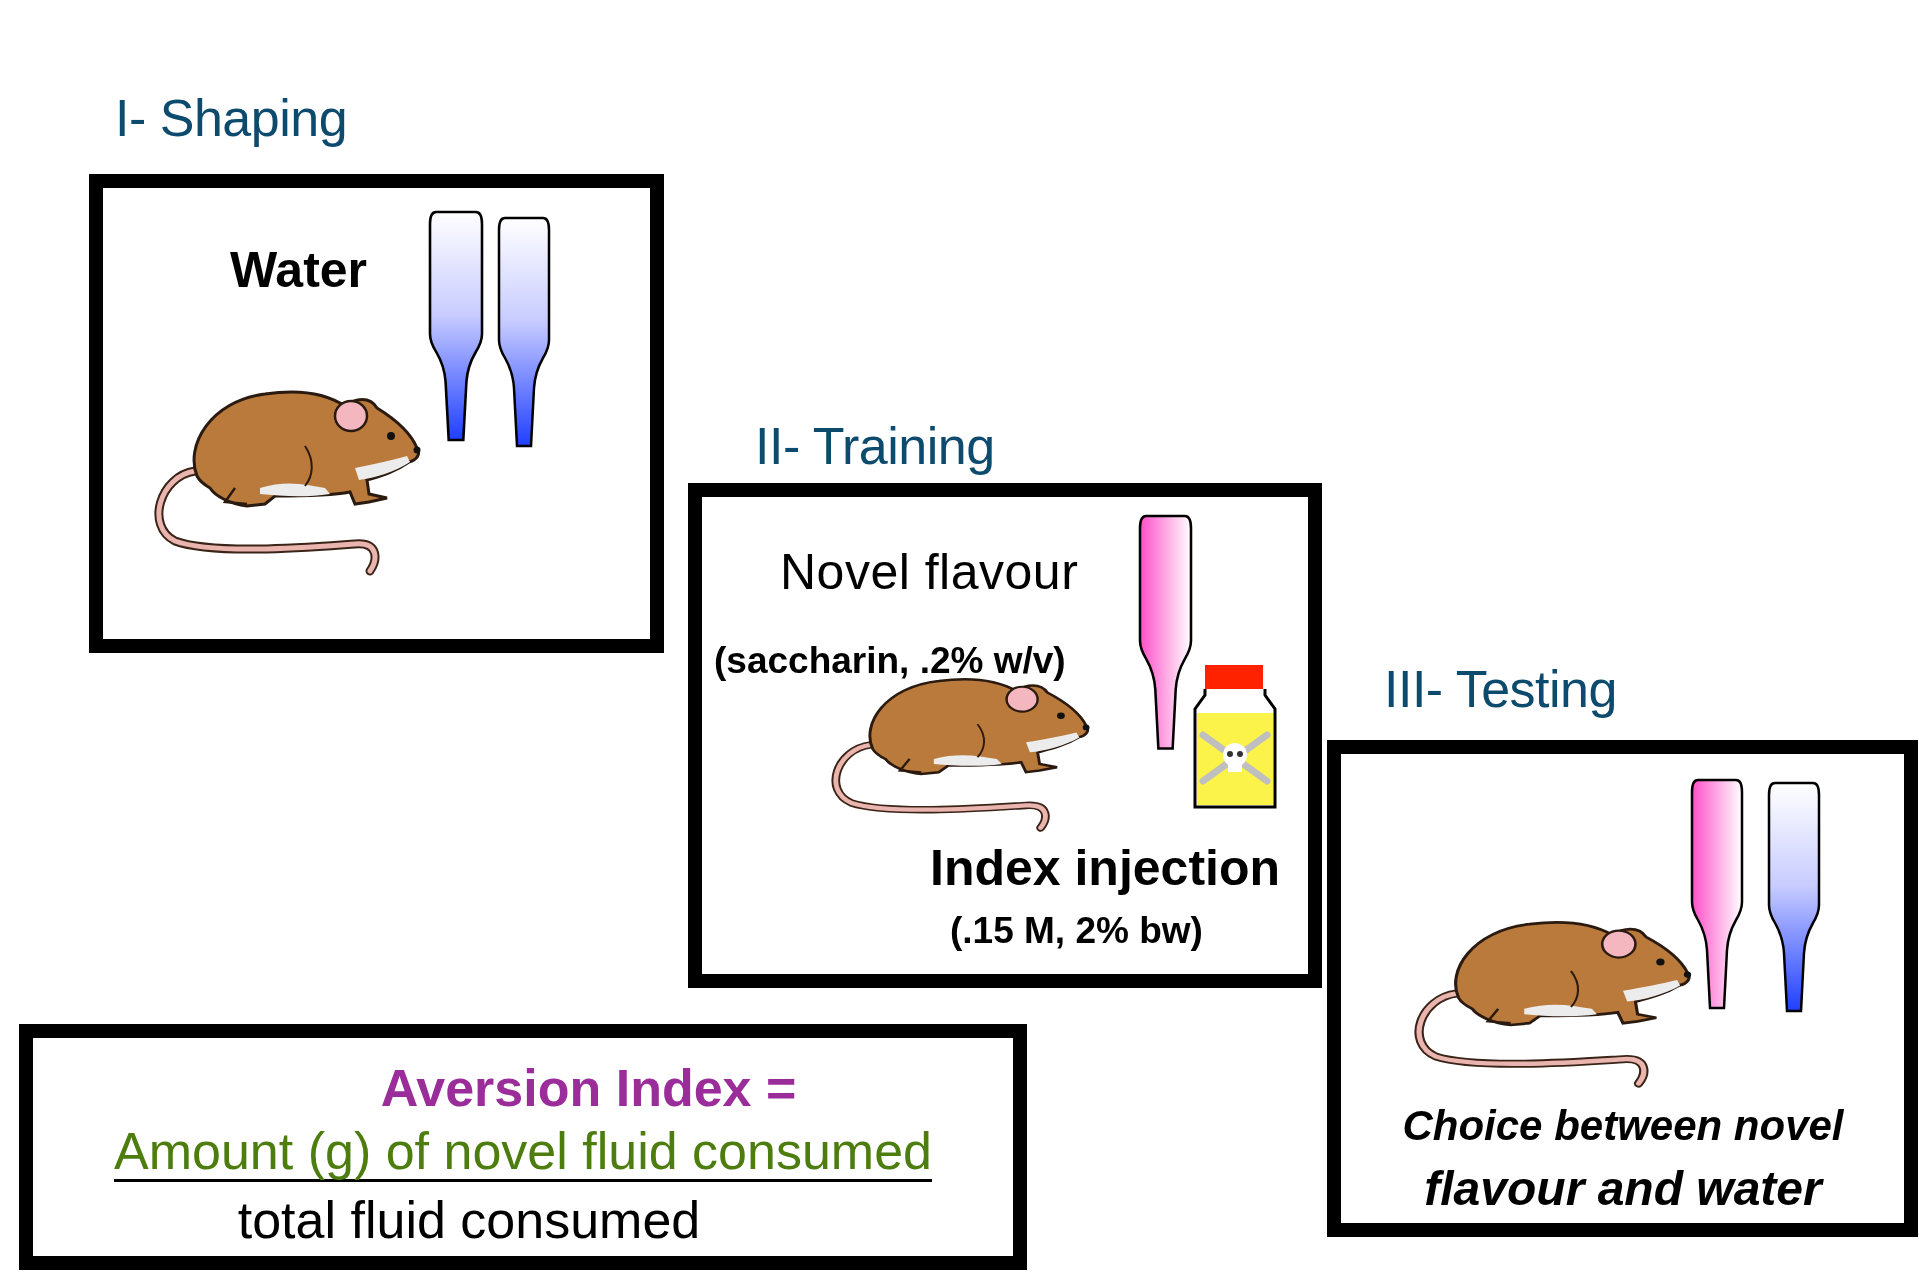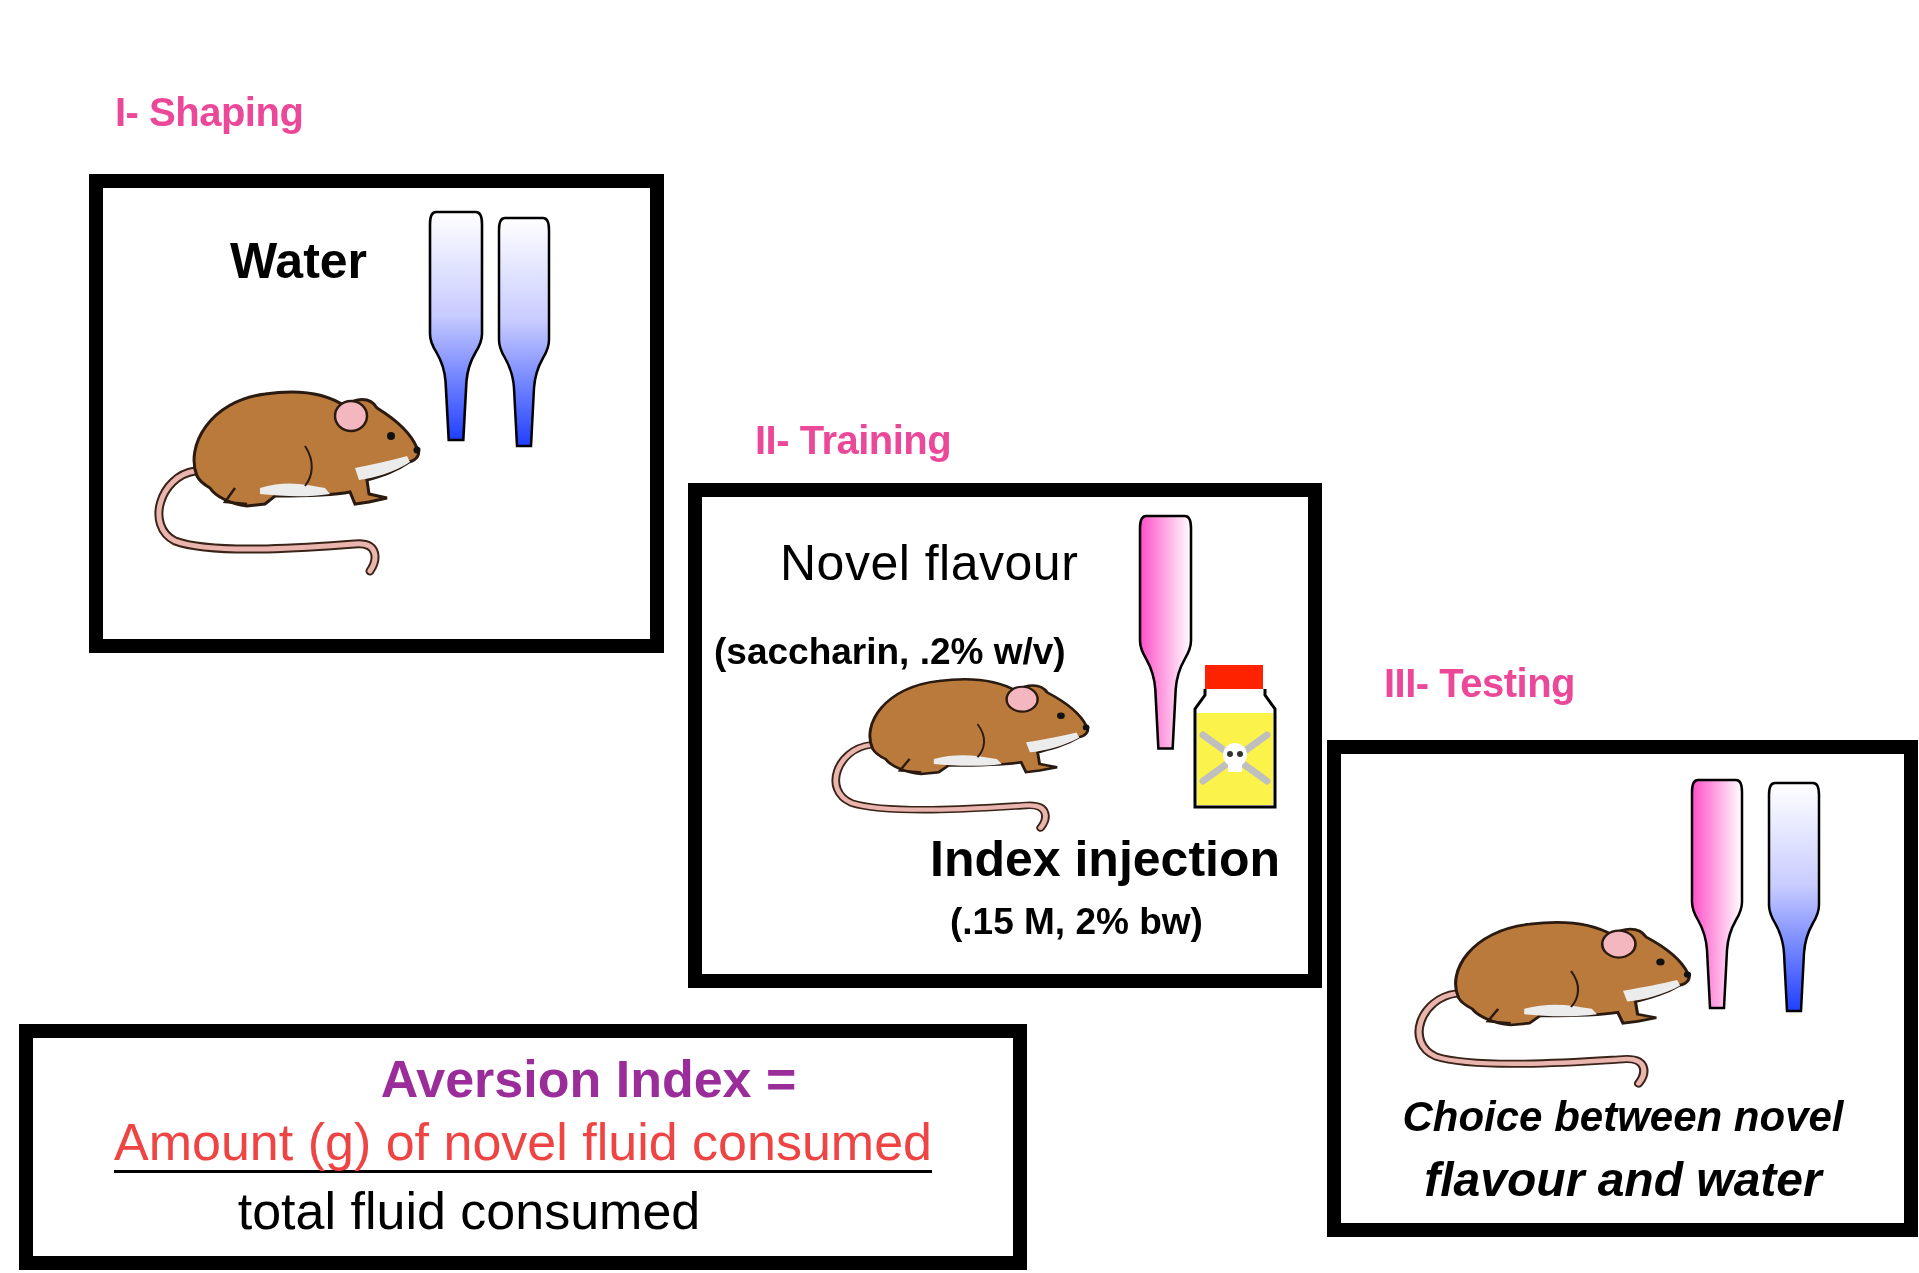--- a/index.html
+++ b/index.html
@@ -1,28 +1,28 @@
 <!DOCTYPE html>
 <html><head>
 <meta charset="utf-8">
 <style>
   html, body { margin: 0; padding: 0; background: #ffffff; }
   body { width: 1919px; height: 1273px; position: relative; overflow: hidden;
          font-family: "Liberation Sans", "DejaVu Sans", sans-serif; }
-  .heading { position: absolute; color: #ec4899; font-weight: bold; font-size: 40px;
+  .heading { position: absolute; color: #0c4a6e; font-weight: normal; font-size: 52px;
              line-height: 1; white-space: nowrap; letter-spacing: -0.5px; }
   .panel { position: absolute; box-sizing: border-box; border: 14px solid #000; background: #fff; }
-  .label { position: absolute; color: #000; white-space: nowrap; line-height: 1; }
+  .label { position: absolute; color: #000; white-space: nowrap; line-height: 1; margin-top: 9px; }
   .big { font-size: 50px; }
   .mid { font-size: 37px; font-weight: bold; }
   .bold { font-weight: bold; font-style: italic; }
   .center { text-align: center; }
   svg { position: absolute; overflow: visible; }
   .aversion-title { color: #9b2d9b; font-size: 52px; font-weight: bold; }
-  .fraction-num { font-size: 52px; color: #ef4444; display: inline-block; border-bottom: 3px solid #000; padding-bottom: 2px; }
+  .fraction-num { font-size: 52px; color: #4d7c0f; display: inline-block; border-bottom: 3px solid #000; padding-bottom: 2px; }
   .fraction-den { font-size: 52px; color: #000; }
 </style>
 </head>
 <body>
 
 <svg width="0" height="0" style="position:absolute">
   <defs>
     <linearGradient id="gradWater" x1="0" y1="0" x2="0" y2="1">
       <stop offset="0" stop-color="#ffffff"></stop>
       <stop offset="0.45" stop-color="#c8ccff"></stop>

